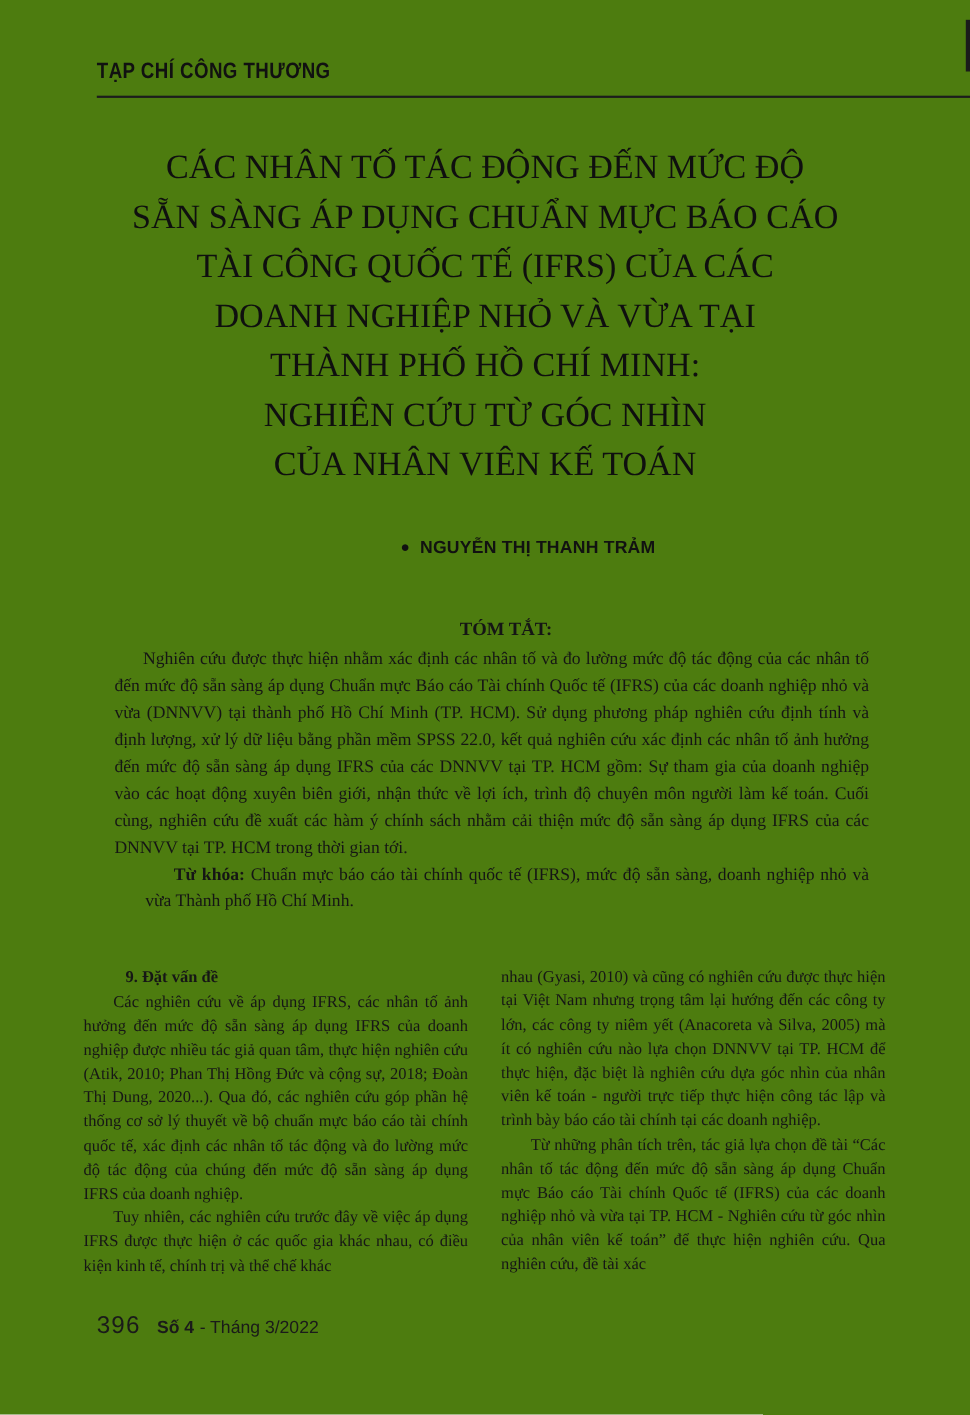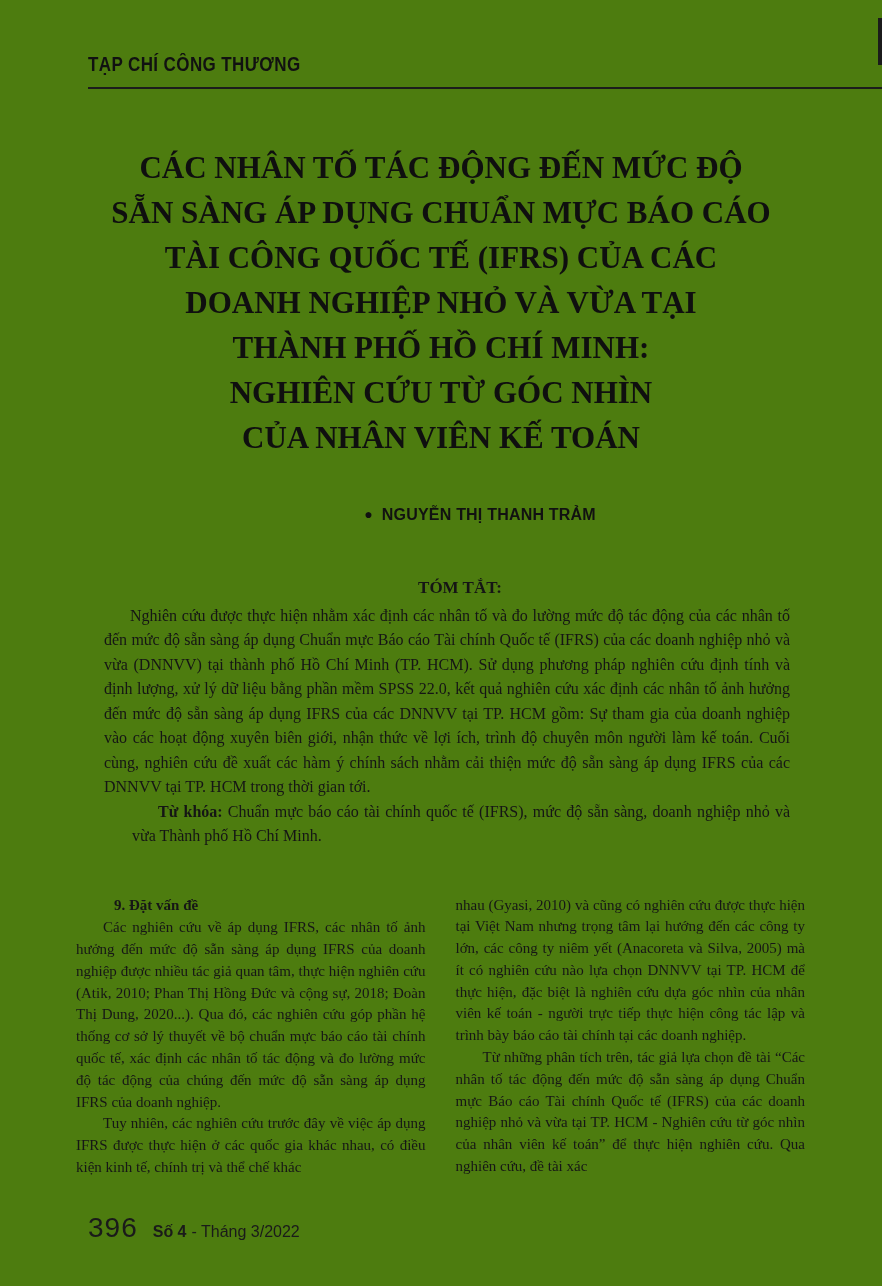--- a/index.html
+++ b/index.html
@@ -37,24 +37,24 @@
     transform-origin:left bottom;
     color:#111;
   }
   .header-rule {
     height:2px;
     background:#1c1c1c;
     margin-left:88px;
     margin-top:10px;
   }
   .article-title {
-    margin-top:56px;
+    margin-top:40px;
     padding:0 70px;
     text-align:center;
-    font-weight:700;
+    font-weight:400;
     font-size:31px;
     line-height:45px;
     color:#0f0f0f;
   }
   .author-line {
     margin-top:46px;
     text-align:center;
     padding-left:78px; 
     font-family:"Liberation Sans", sans-serif;
     font-weight:700;
@@ -107,25 +107,24 @@
   .footer {
     position:absolute;
     left:88px;
     top:1192px;
     font-family:"Liberation Sans", sans-serif;
     color:#1a1a1a;
     display:flex;
     align-items:baseline;
   }
   .page-number {
-    font-size:28px;
+    font-size:22px;
     letter-spacing:1px;
     margin-right:15px;
     font-weight:400;
-    margin-top:20px;
   }
   .issue-label {
     font-weight:700;
     font-size:16px;
     margin-right:5px;
   }
   .issue-date {
     font-size:16px;
     font-weight:400;
   }

